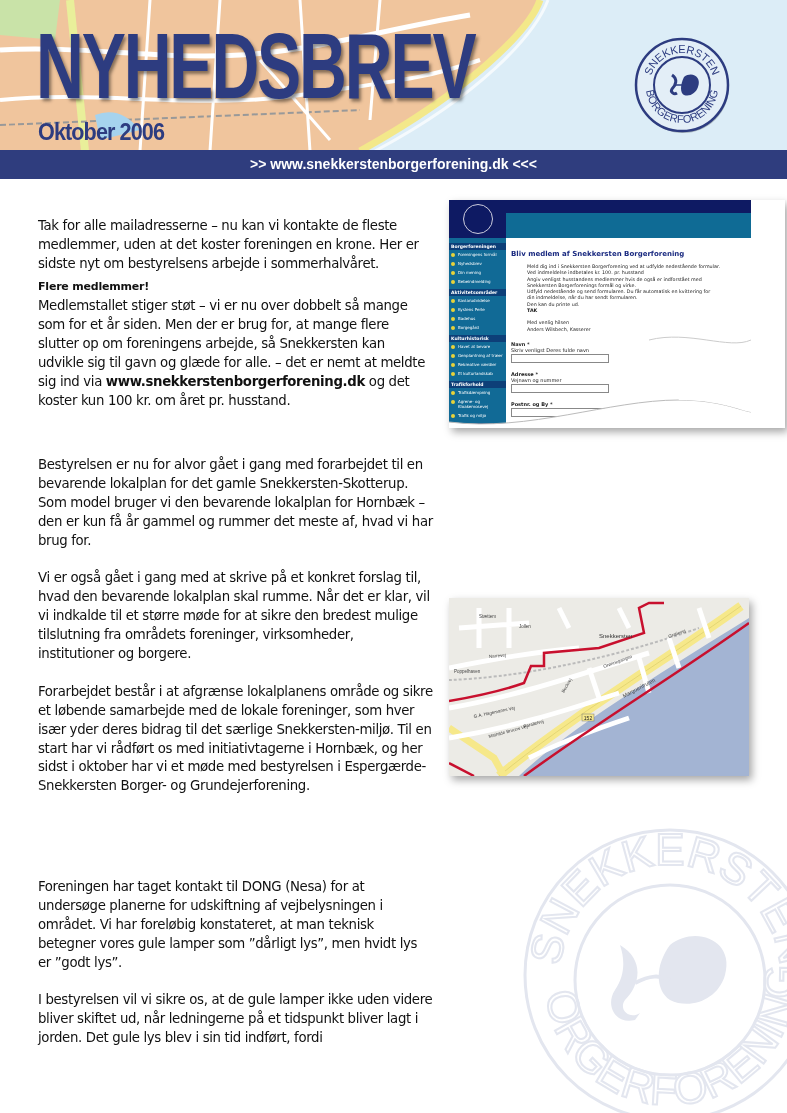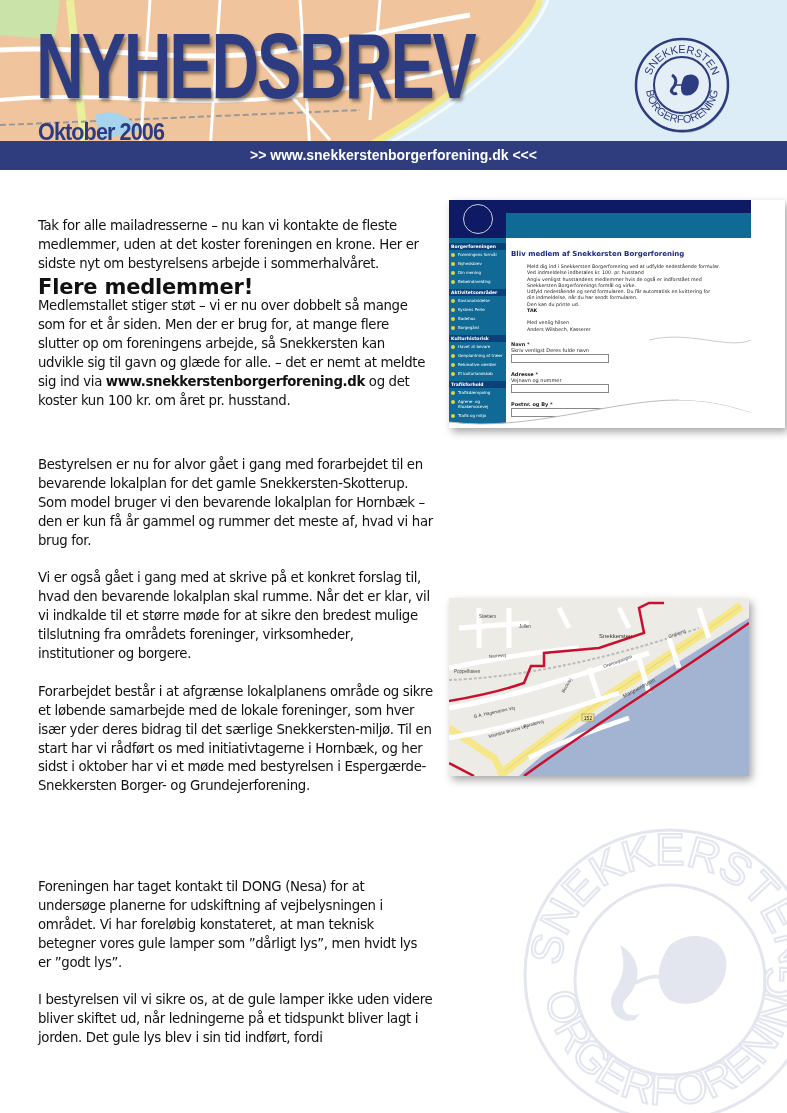--- a/index.html
+++ b/index.html
@@ -3,25 +3,25 @@
 <meta charset="utf-8">
 <style>
   html,body{margin:0;padding:0;}
   body{width:787px;height:1113px;position:relative;overflow:hidden;background:#ffffff;font-family:"DejaVu Sans","Liberation Sans",sans-serif;color:#111;}
   
   .header{position:absolute;left:0;top:0;width:787px;height:151px;overflow:hidden;background:#f3c9a0;}
   .map-bg{position:absolute;inset:0;}
   .title{position:absolute;left:36px;top:20px;font-family:"Liberation Sans",sans-serif;font-weight:bold;font-size:92px;letter-spacing:-3px;color:#2d3c80;transform:scaleX(0.72);transform-origin:left top;text-shadow:3px 3px 4px rgba(0,0,0,0.45);line-height:1;}
   .subtitle{position:absolute;left:38px;top:118px;font-family:"Liberation Sans",sans-serif;font-weight:bold;font-size:24px;color:#2d3c80;letter-spacing:-1px;transform:scaleX(0.9);transform-origin:left top;}
   .logo{position:absolute;left:632px;top:35px;width:100px;height:100px;}
-  .urlbar{position:absolute;left:0;top:141px;width:787px;height:29px;background:#2f3d7e;color:#fff;font-family:"Liberation Sans",sans-serif;font-weight:bold;font-size:14px;text-align:center;line-height:29px;}
+  .urlbar{position:absolute;left:0;top:150px;width:787px;height:29px;background:#2f3d7e;color:#fff;font-family:"Liberation Sans",sans-serif;font-weight:bold;font-size:14px;text-align:center;line-height:29px;}
   
   .col{position:absolute;left:38px;width:395px;font-family:"DejaVu Sans",sans-serif;font-size:13.3px;line-height:18.9px;letter-spacing:-0.35px;color:#111;}
   .col p{margin:0;}
-  .col h2{margin:0;font-size:21px;font-weight:bold;line-height:20px;letter-spacing:-0.2px;}
+  .col h2{margin:0;font-size:11px;font-weight:bold;line-height:20px;letter-spacing:-0.2px;}
   .bold{font-weight:bold;}
   
   .shot{position:absolute;left:449px;top:200px;width:336px;height:228px;background:#fff;box-shadow:3px 4px 8px rgba(0,0,0,0.35);overflow:hidden;}
   .shot-top{position:absolute;left:0;top:0;width:302px;height:13px;background:#0e1a63;}
   .shot-band{position:absolute;left:57px;top:13px;width:245px;height:25px;background:#0f6b95;}
   .shot-side{position:absolute;left:0;top:0;width:57px;height:228px;background:#116a96;}
   .shot-logo-area{position:absolute;left:0;top:0;width:57px;height:38px;background:#0e1a63;}
   .shot-logo{position:absolute;left:14px;top:4px;width:28px;height:28px;border:1.5px solid #ccd;border-radius:50%;}
   .side-sec{font-family:"DejaVu Sans",sans-serif;font-size:4.5px;font-weight:bold;color:#fff;background:#0d3f78;padding:1px 2px;margin-top:3px;}
   .side-item{font-family:"DejaVu Sans",sans-serif;font-size:4px;color:#fff;padding:2px 2px 2px 9px;position:relative;}

